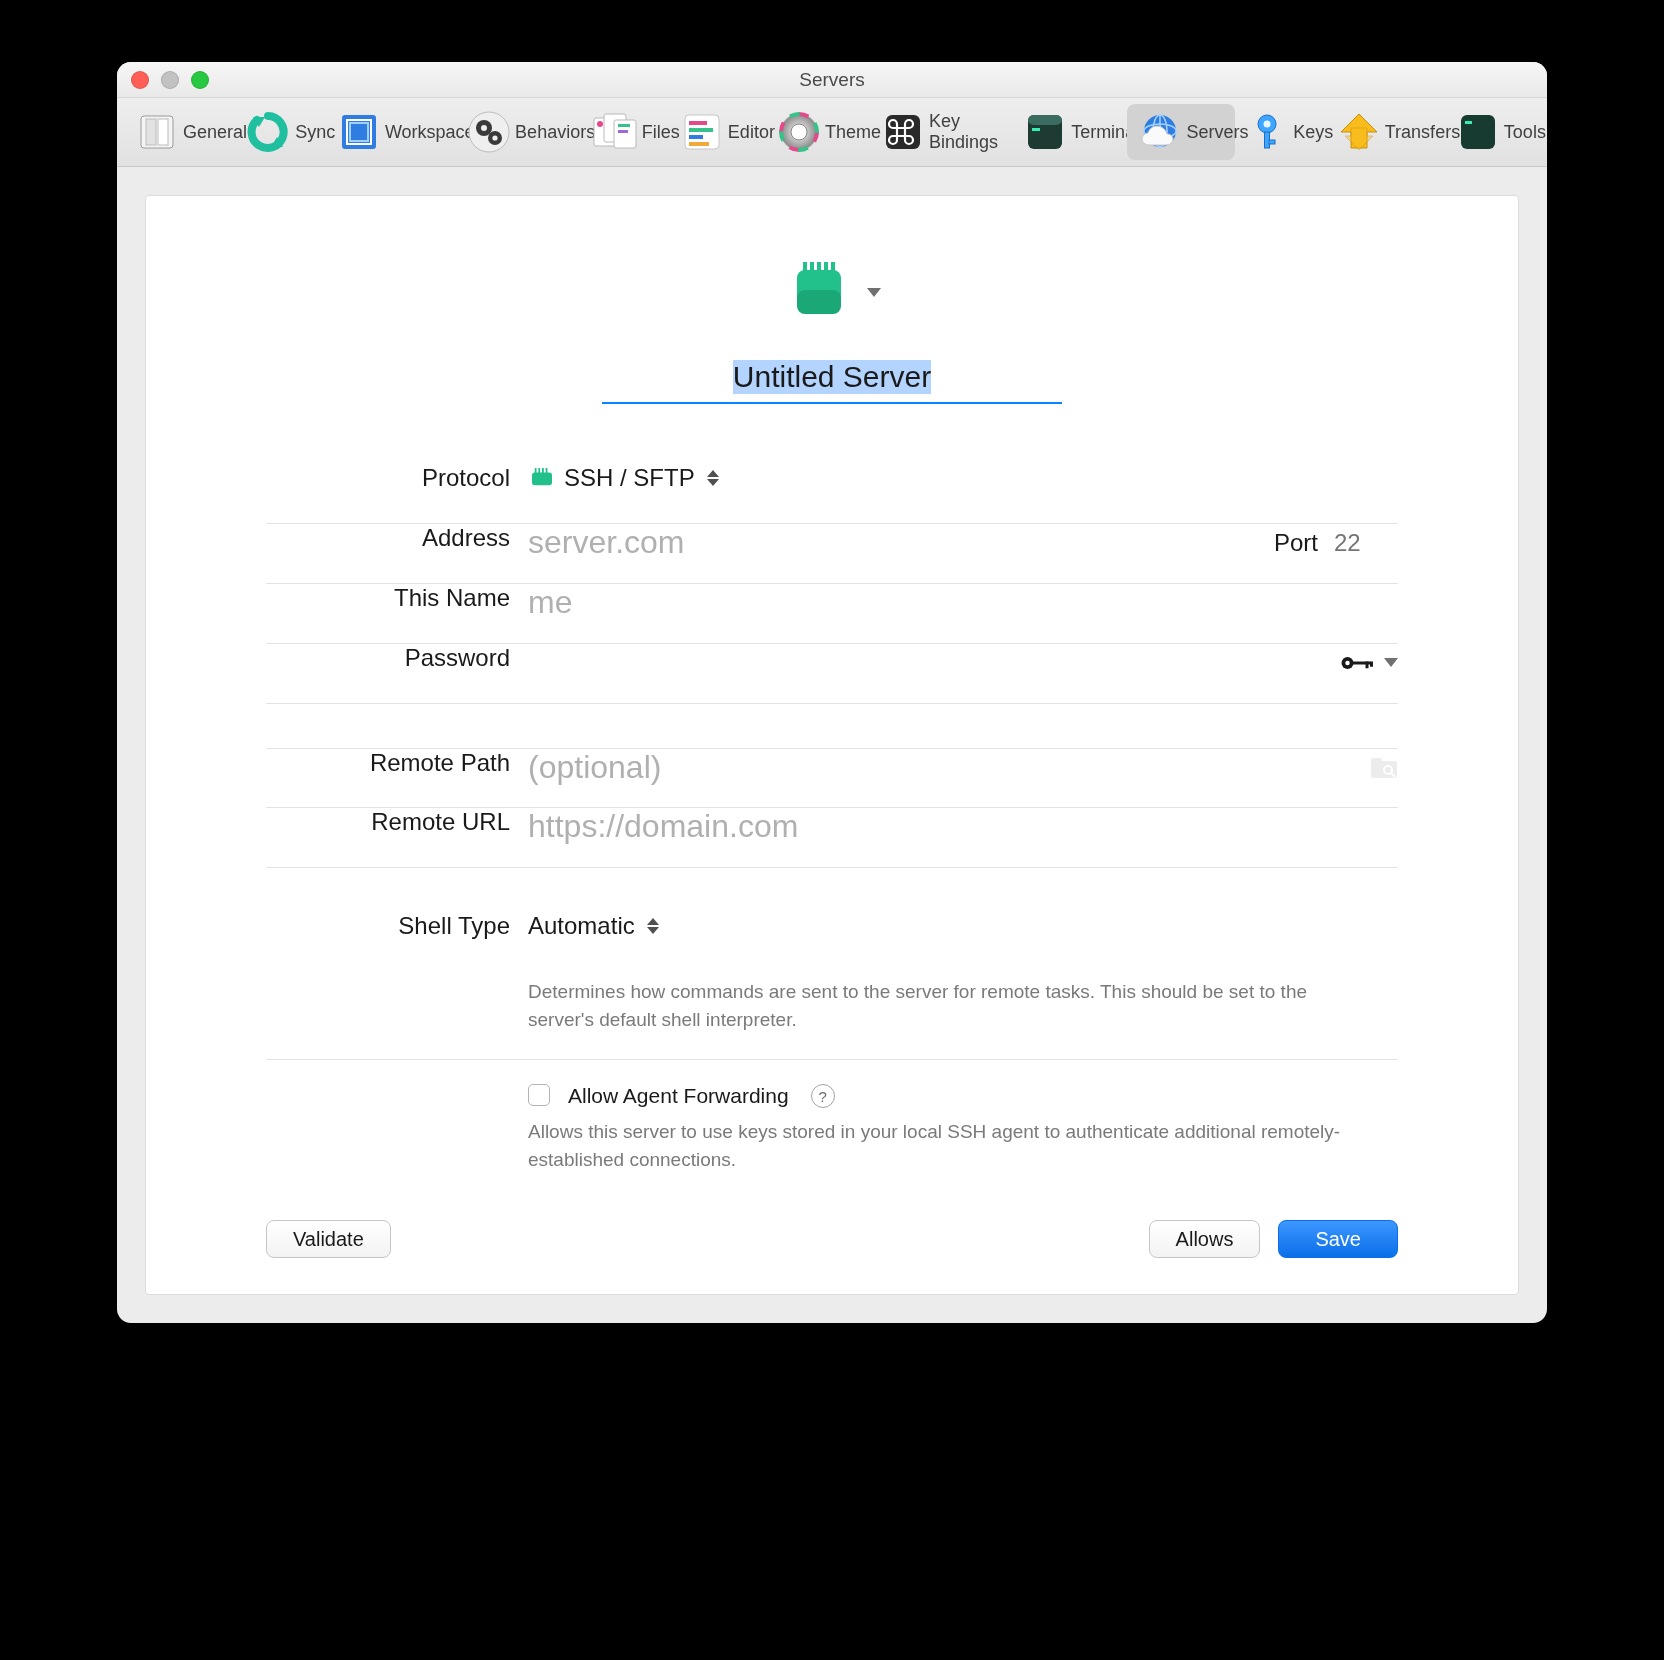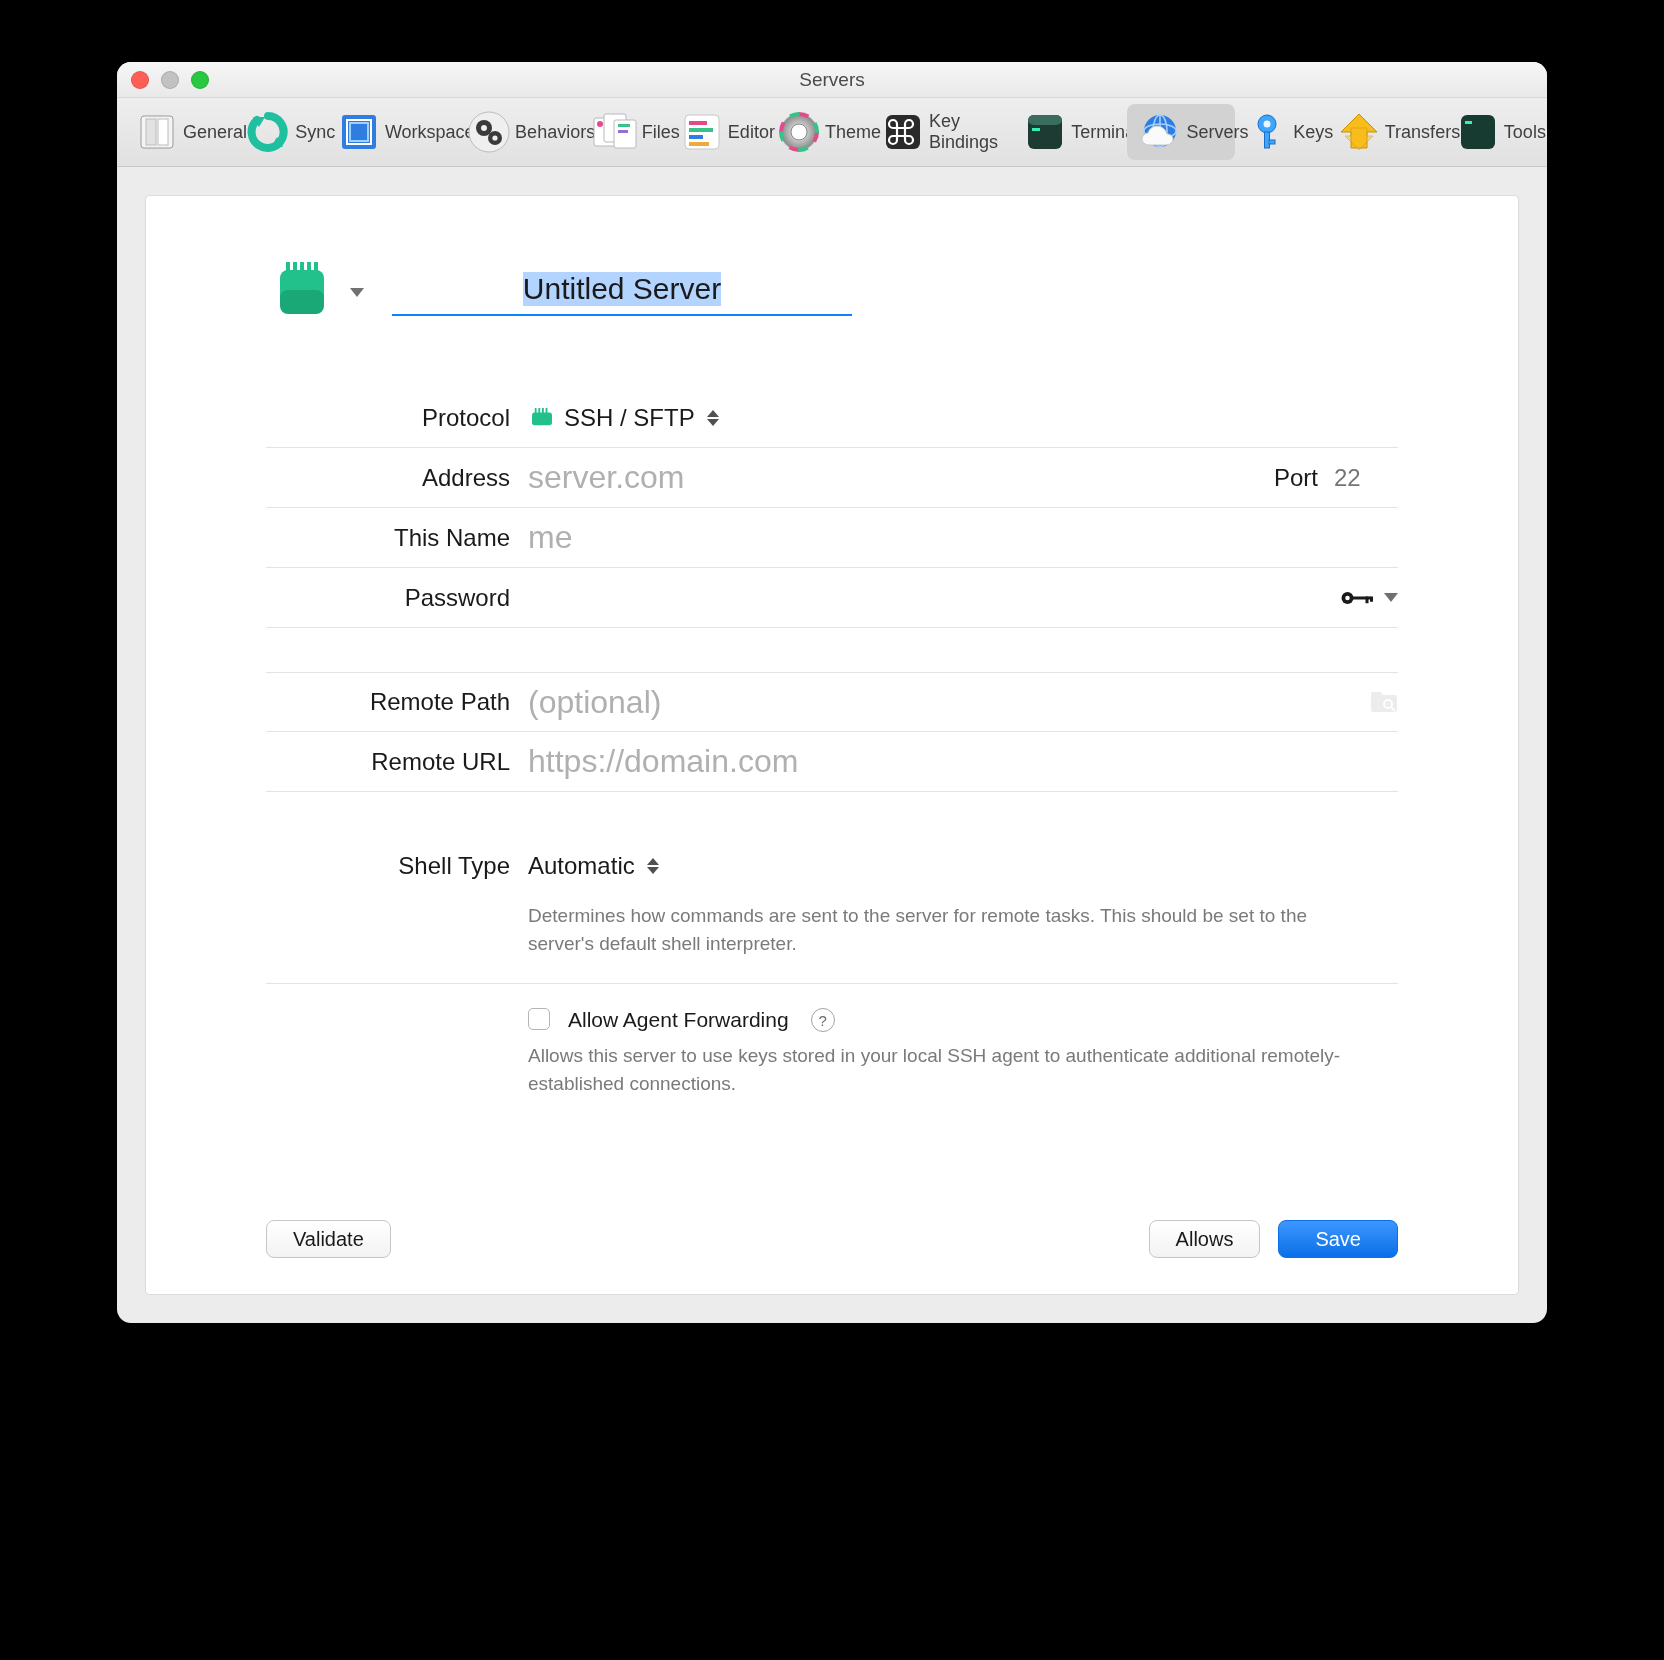--- a/index.html
+++ b/index.html
@@ -68,21 +68,21 @@
   .content-wrap { padding: 28px; }
   .panel {
     background: #fff;
     border: 1px solid #dcdcdc;
     border-radius: 4px;
     padding: 60px 120px 36px;
     min-height: 1100px;
     display: flex; flex-direction: column;
   }
   .server-header {
-    display: flex; align-items: center;
+    display: flex; flex-direction: column; align-items: center;
     gap: 28px;
     margin-bottom: 60px;
   }
   .icon-select { display: flex; align-items: center; gap: 12px; }
   .chev {
     width: 0; height: 0;
     border-left: 7px solid transparent;
     border-right: 7px solid transparent;
     border-top: 9px solid #707070;
   }
@@ -94,21 +94,21 @@
     font-size: 30px;
     padding: 4px 6px 8px;
     outline: none;
     color: #1a1a1a;
   }
   .name-input::selection { background: #b3d4ff; }
   .name-highlight { background: #b3d4ff; }
   
   .rows { display: flex; flex-direction: column; }
   .row {
-    display: flex; align-items: center;
+    display: flex; align-items: flex-start;
     border-bottom: 1px solid #e3e3e3;
     min-height: 60px;
     gap: 18px;
   }
   .row.noborder { border-bottom: none; }
   .row .lbl {
     width: 244px;
     text-align: right;
     font-size: 24px;
     color: #1a1a1a;

